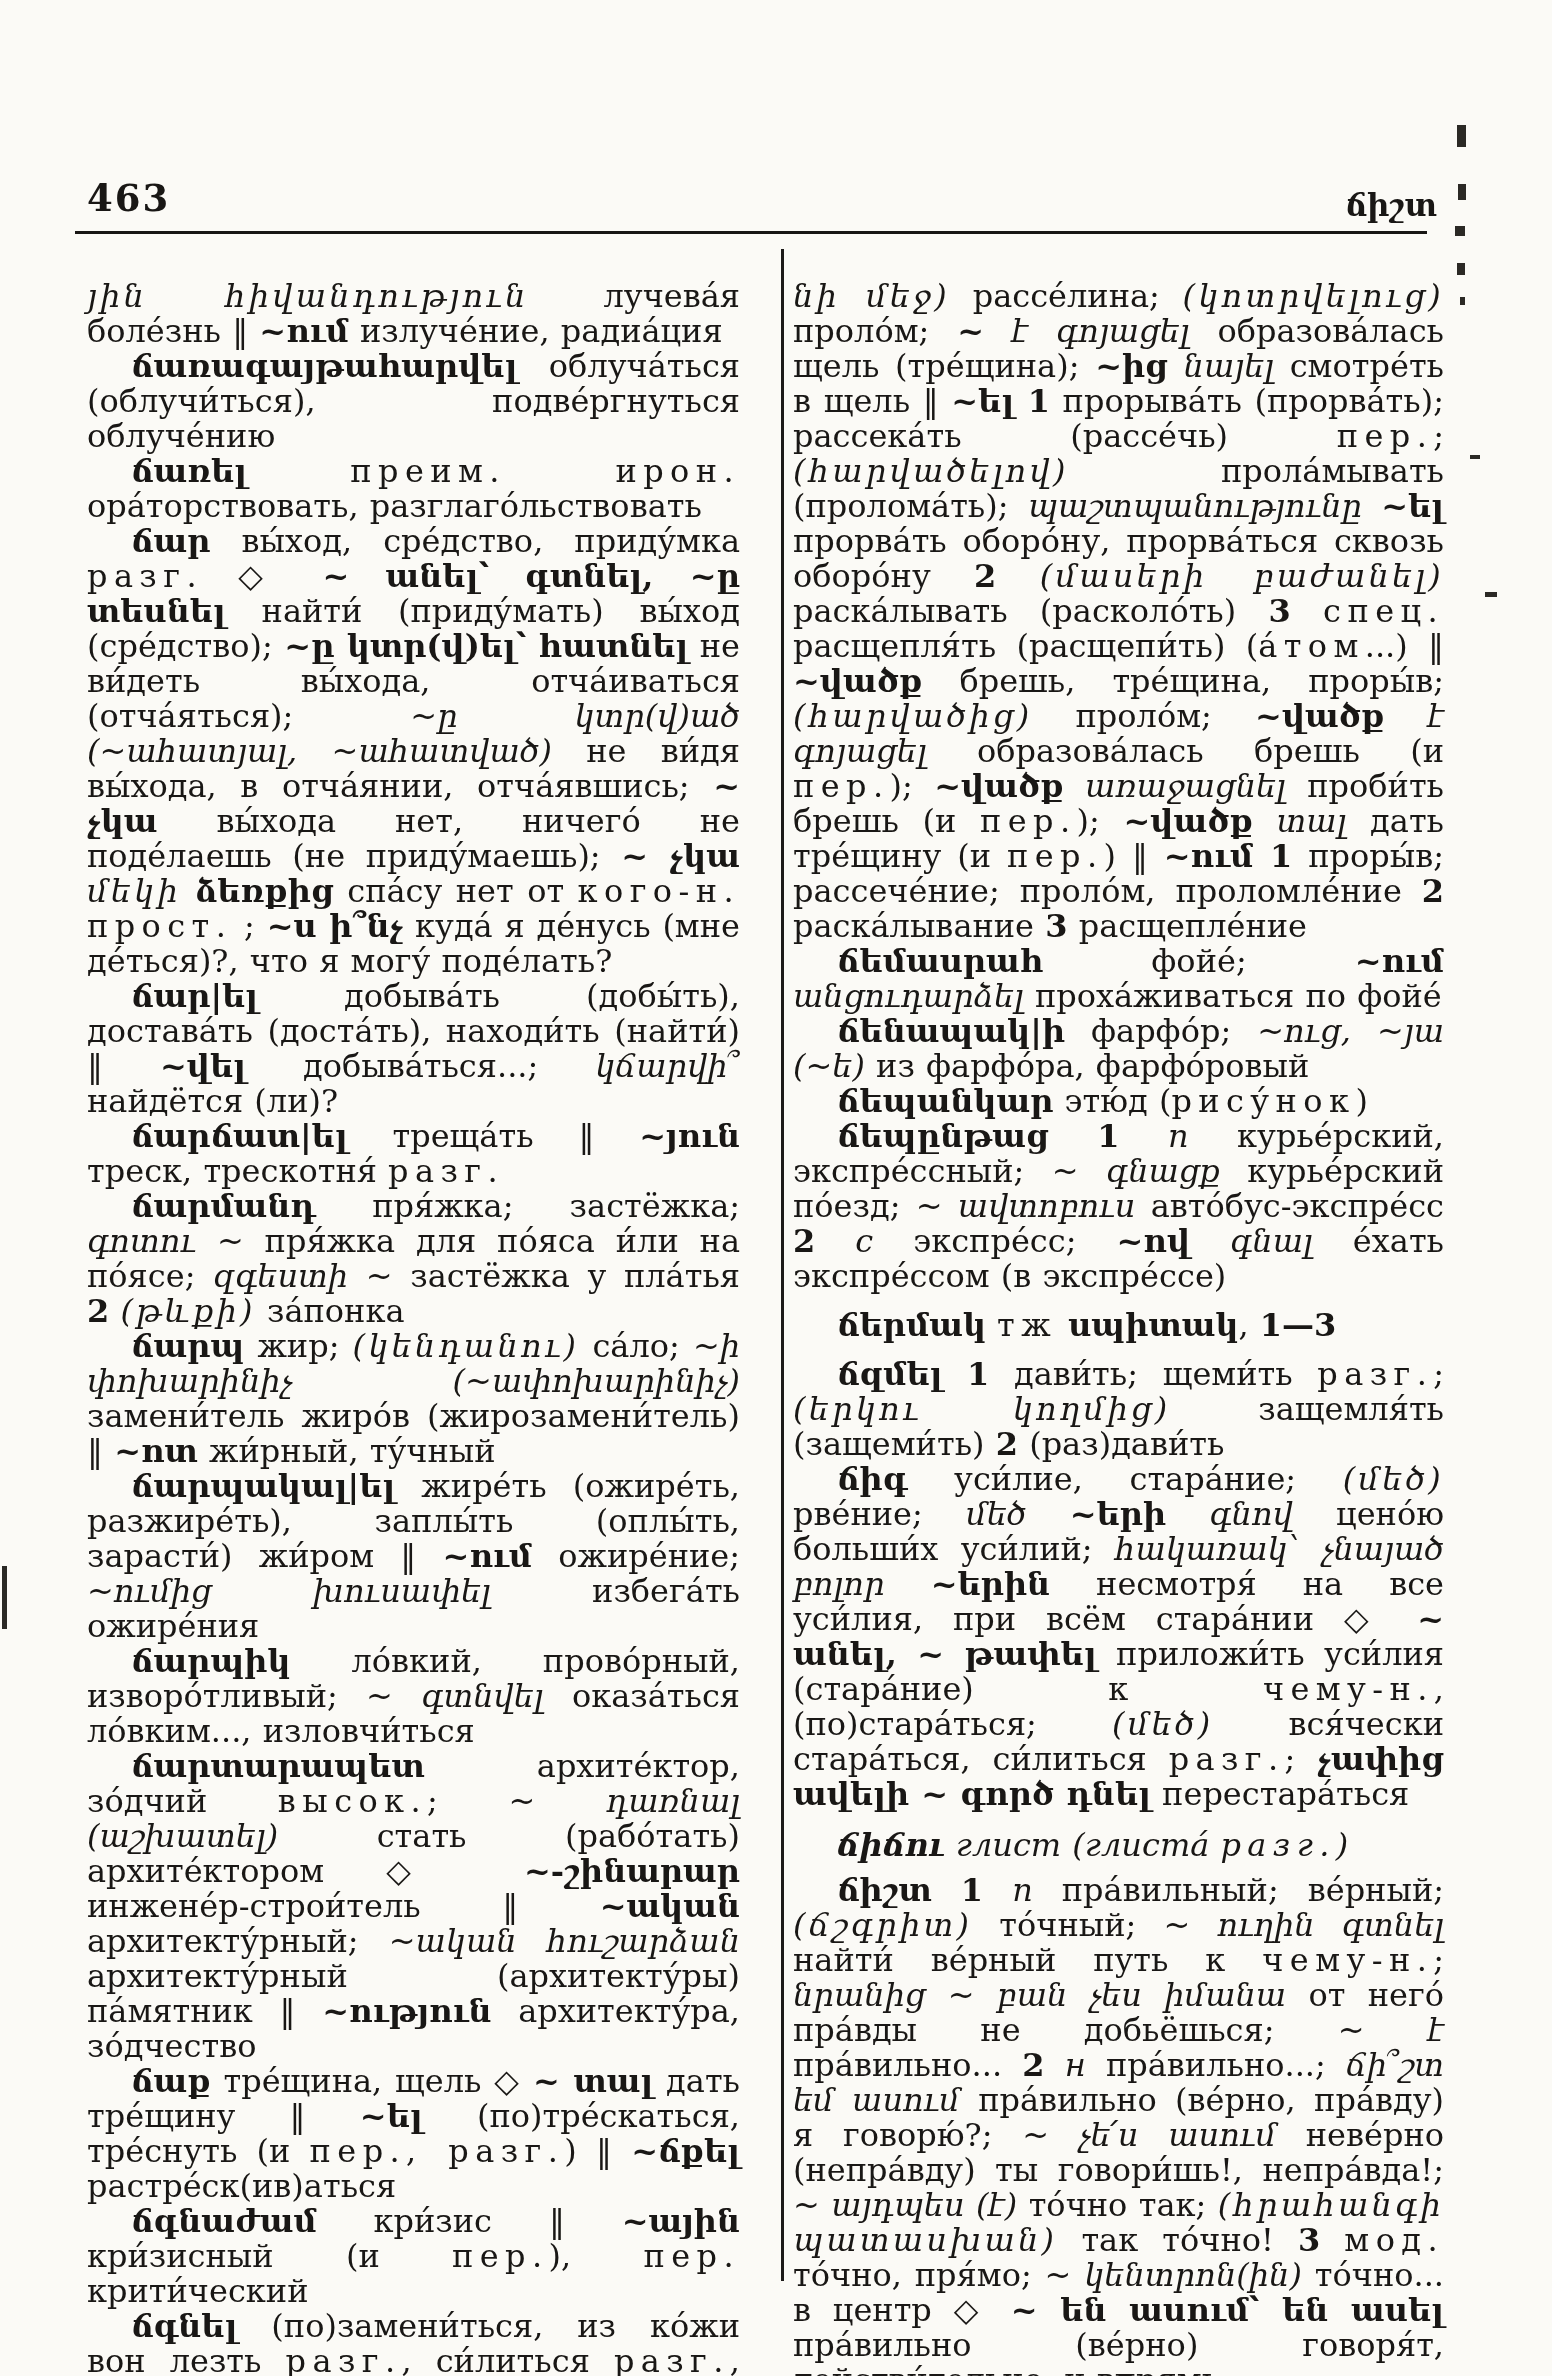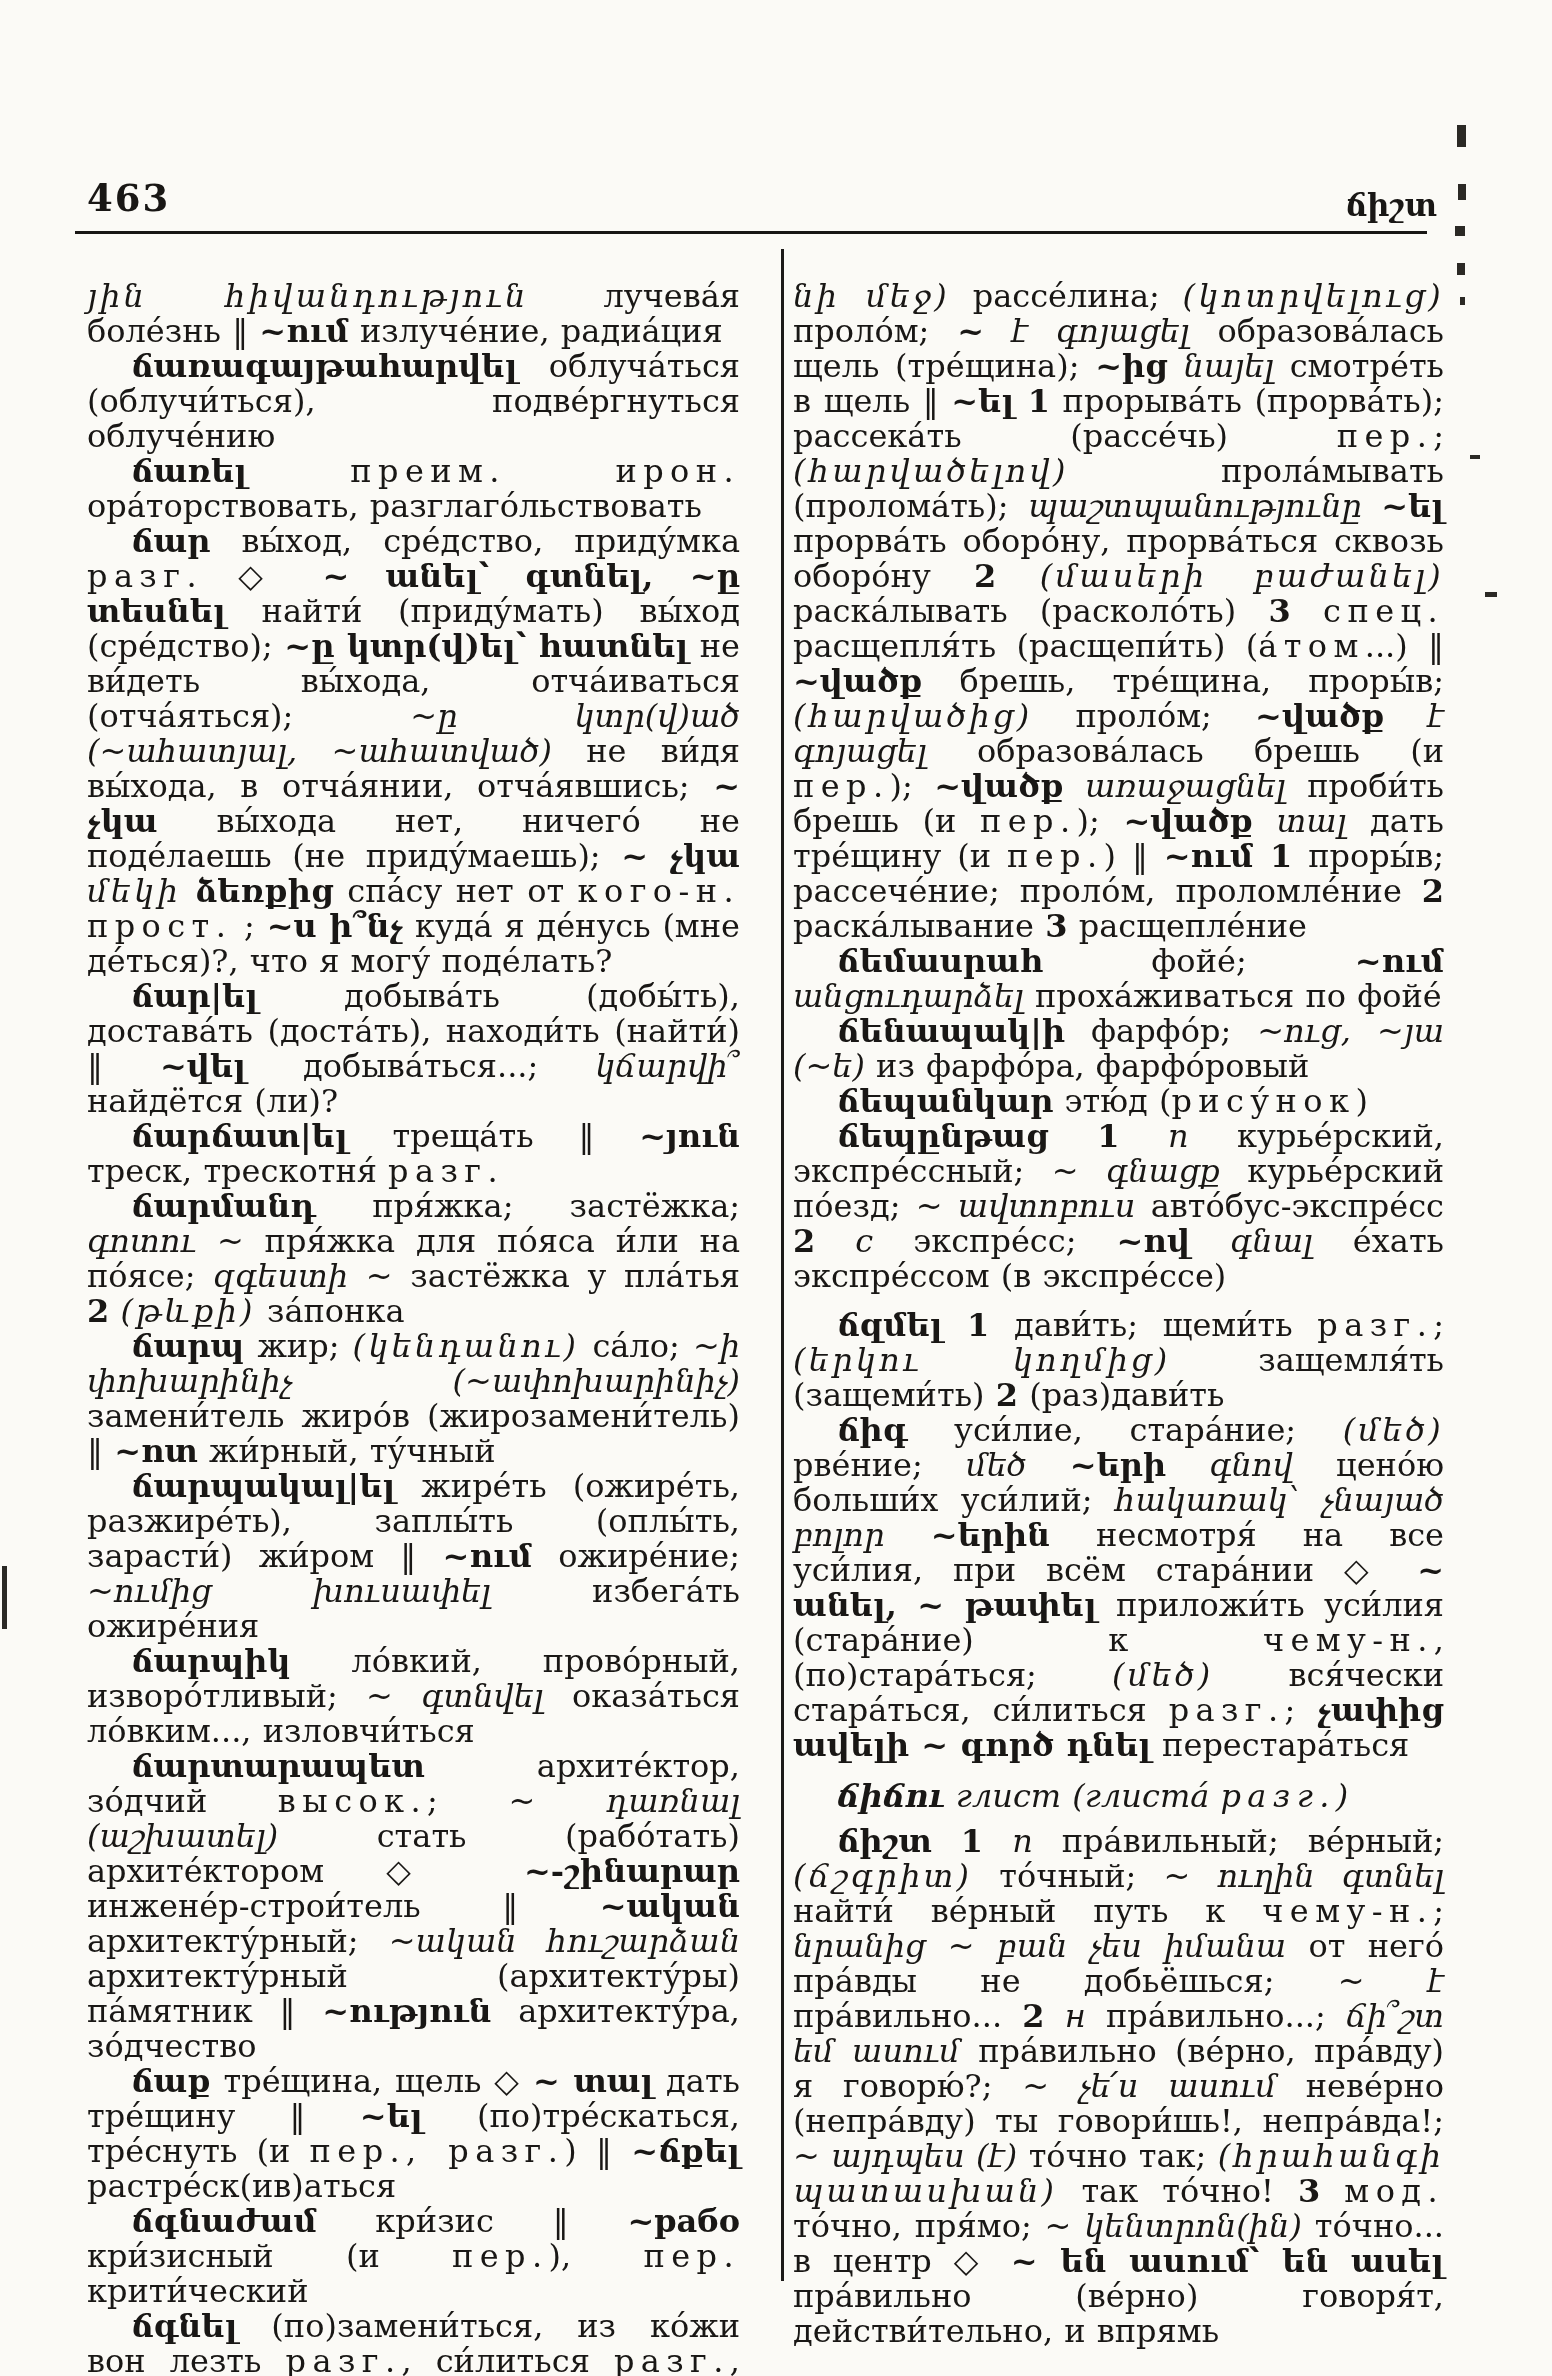--- a/index.html
+++ b/index.html
@@ -61,30 +61,31 @@
     <p class="entry"><span class="hw">ճառել</span><span class="txt"> </span><span class="spc">преим. ирон.</span><span class="txt"> ора́торствовать, разглаго́льствовать</span></p>
     <p class="entry"><span class="hw">ճար</span><span class="txt"> вы́ход, сре́дство, приду́мка </span><span class="spc">разг.</span><span class="txt"> ◇ </span><span class="hw">~ անել՝ գտնել, ~ը տեսնել</span><span class="txt"> найти́ (приду́мать) вы́ход (сре́дство); </span><span class="hw">~ը կտր(վ)ել՝ հատնել</span><span class="txt"> не ви́деть вы́хода, отча́иваться (отча́яться); </span><span class="arm">~ը կտր(վ)ած (~ահատյալ, ~ահատված)</span><span class="txt"> не ви́дя вы́хода, в отча́янии, отча́явшись; </span><span class="hw">~ չկա</span><span class="txt"> вы́хода нет, ничего́ не поде́лаешь (не приду́маешь); </span><span class="hw">~ չկա </span><span class="is">մեկի</span><span class="hw"> ձեռքից</span><span class="txt"> спа́су нет от </span><span class="spc">кого-н. прост.</span><span class="txt"> ; </span><span class="hw">~ս ի՞նչ</span><span class="txt"> куда́ я де́нусь (мне де́ться)?, что я могу́ поде́лать?</span></p>
     <p class="entry"><span class="hw">ճար|ել</span><span class="txt"> добыва́ть (добы́ть), достава́ть (доста́ть), находи́ть (найти́) ‖ </span><span class="hw">~վել</span><span class="txt"> добыва́ться...; </span><span class="arm">կճարվի՞</span><span class="txt"> найдётся (ли)?</span></p>
     <p class="entry"><span class="hw">ճարճատ|ել</span><span class="txt"> треща́ть ‖ </span><span class="hw">~յուն</span><span class="txt"> треск, трескотня́ </span><span class="spc">разг.</span></p>
     <p class="entry"><span class="hw">ճարմանդ</span><span class="txt"> пря́жка; застёжка; </span><span class="arm">գոտու</span><span class="txt"> ~ пря́жка для по́яса и́ли на по́ясе; </span><span class="arm">զգեստի</span><span class="txt"> ~ застёжка у пла́тья </span><span class="hw">2</span><span class="txt"> </span><span class="is">(թևքի)</span><span class="txt"> за́понка</span></p>
     <p class="entry"><span class="hw">ճարպ</span><span class="txt"> жир; </span><span class="is">(կենդանու)</span><span class="txt"> са́ло; </span><span class="arm">~ի փոխարինիչ (~ափոխարինիչ)</span><span class="txt"> замени́тель жиро́в (жирозамени́тель) ‖ </span><span class="hw">~ոտ</span><span class="txt"> жи́рный, ту́чный</span></p>
     <p class="entry"><span class="hw">ճարպակալ|ել</span><span class="txt"> жире́ть (ожире́ть, разжире́ть), заплы́ть (оплы́ть, зарасти́) жи́ром ‖ </span><span class="hw">~ում</span><span class="txt"> ожире́ние; </span><span class="arm">~ումից խուսափել</span><span class="txt"> избега́ть ожире́ния</span></p>
     <p class="entry"><span class="hw">ճարպիկ</span><span class="txt"> ло́вкий, прово́рный, изворо́тливый; ~ </span><span class="arm">գտնվել</span><span class="txt"> оказа́ться ло́вким..., изловчи́ться</span></p>
     <p class="entry"><span class="hw">ճարտարապետ</span><span class="txt"> архите́ктор, зо́дчий </span><span class="spc">высок.</span><span class="txt">; ~ </span><span class="arm">դառնալ (աշխատել)</span><span class="txt"> стать (рабо́тать) архите́ктором ◇ </span><span class="hw">~-շինարար</span><span class="txt"> инжене́р-строи́тель ‖ </span><span class="hw">~ական</span><span class="txt"> архитекту́рный; </span><span class="arm">~ական հուշարձան</span><span class="txt"> архитекту́рный (архитекту́ры) па́мятник ‖ </span><span class="hw">~ություն</span><span class="txt"> архитекту́ра, зо́дчество</span></p>
     <p class="entry"><span class="hw">ճաք</span><span class="txt"> тре́щина, щель ◇ </span><span class="hw">~ տալ</span><span class="txt"> дать тре́щину ‖ </span><span class="hw">~ել</span><span class="txt"> (по)тре́скаться, тре́снуть (и </span><span class="spc">пер., разг.</span><span class="txt">) ‖ </span><span class="hw">~ճքել</span><span class="txt"> растре́ск(ив)аться</span></p>
-    <p class="entry"><span class="hw">ճգնաժամ</span><span class="txt"> кри́зис ‖ </span><span class="hw">~рабо</span><span class="txt"> кри́зисный (и </span><span class="spc">пер.</span><span class="txt">), </span><span class="spc">пер.</span><span class="txt"> крити́ческий</span></p>
+    <p class="entry"><span class="hw">ճգնաժամ</span><span class="txt"> кри́зис ‖ </span><span class="hw">~ային</span><span class="txt"> кри́зисный (и </span><span class="spc">пер.</span><span class="txt">), </span><span class="spc">пер.</span><span class="txt"> крити́ческий</span></p>
     <p class="entry"><span class="hw">ճգնել</span><span class="txt"> (по)замени́ться, из ко́жи вон лезть </span><span class="spc">разг.</span><span class="txt">, си́литься </span><span class="spc">разг.</span><span class="txt">, ту́житься </span><span class="spc">прост.</span><span class="txt">; </span><span class="arm">զուր</span><span class="txt"> ~ зря стара́ться</span></p>
     <p class="entry"><span class="hw">ճեղք</span><span class="txt"> щель, тре́щина; </span><span class="is">(խոր, գետ-</span></p>
   </div>
 <div class="col col-right" id="col-right">
     <p class="entry noind"><span class="is">նի մեջ)</span><span class="txt"> рассе́лина; </span><span class="is">(կոտրվելուց)</span><span class="txt"> проло́м; </span><span class="hw">~</span><span class="txt"> </span><span class="arm">է գոյացել</span><span class="txt"> образова́лась щель (тре́щина); </span><span class="hw">~ից</span><span class="txt"> </span><span class="arm">նայել</span><span class="txt"> смотре́ть в щель ‖ </span><span class="hw">~ել 1</span><span class="txt"> прорыва́ть (прорва́ть); рассека́ть (рассе́чь) </span><span class="spc">пер.</span><span class="txt">; </span><span class="is">(հարվածելով)</span><span class="txt"> прола́мывать (пролома́ть); </span><span class="arm">պաշտպանությունը</span><span class="txt"> </span><span class="hw">~ել</span><span class="txt"> прорва́ть оборо́ну, прорва́ться сквозь оборо́ну </span><span class="hw">2</span><span class="txt"> </span><span class="is">(մասերի բաժանել)</span><span class="txt"> раска́лывать (расколо́ть) </span><span class="hw">3</span><span class="txt"> </span><span class="spc">спец.</span><span class="txt"> расщепля́ть (расщепи́ть) (</span><span class="spc">а́том</span><span class="txt">...) ‖ </span><span class="hw">~վածք</span><span class="txt"> брешь, тре́щина, проры́в; </span><span class="is">(հարվածից)</span><span class="txt"> проло́м; </span><span class="hw">~վածք</span><span class="txt"> </span><span class="arm">է գոյացել</span><span class="txt"> образова́лась брешь (и </span><span class="spc">пер.</span><span class="txt">); </span><span class="hw">~վածք</span><span class="txt"> </span><span class="arm">առաջացնել</span><span class="txt"> проби́ть брешь (и </span><span class="spc">пер.</span><span class="txt">); </span><span class="hw">~վածք</span><span class="txt"> </span><span class="arm">տալ</span><span class="txt"> дать тре́щину (и </span><span class="spc">пер.</span><span class="txt">) ‖ </span><span class="hw">~ում 1</span><span class="txt"> проры́в; рассече́ние; проло́м, проломле́ние </span><span class="hw">2</span><span class="txt"> раска́лывание </span><span class="hw">3</span><span class="txt"> расщепле́ние</span></p>
     <p class="entry"><span class="hw">ճեմասրահ</span><span class="txt"> фойе́; </span><span class="hw">~ում</span><span class="txt"> </span><span class="arm">անցուդարձել</span><span class="txt"> проха́живаться по фойе́</span></p>
     <p class="entry"><span class="hw">ճենապակ|ի</span><span class="txt"> фарфо́р; </span><span class="arm">~ուց, ~յա (~ե)</span><span class="txt"> из фарфо́ра, фарфо́ровый</span></p>
     <p class="entry"><span class="hw">ճեպանկար</span><span class="txt"> этю́д (</span><span class="spc">рису́нок</span><span class="txt">)</span></p>
     <p class="entry"><span class="hw">ճեպընթաց</span><span class="txt"> </span><span class="hw">1</span><span class="txt"> </span><span class="arm">п</span><span class="txt"> курье́рский, экспре́ссный; ~ </span><span class="arm">գնացք</span><span class="txt"> курье́рский по́езд; ~ </span><span class="arm">ավտոբուս</span><span class="txt"> авто́бус-экспре́сс </span><span class="hw">2</span><span class="txt"> </span><span class="arm">с</span><span class="txt"> экспре́сс; </span><span class="hw">~ով</span><span class="txt"> </span><span class="arm">գնալ</span><span class="txt"> е́хать экспре́ссом (в экспре́ссе)</span></p>
+    <p class="entry" style="margin-top: 14px;"><span class="hw">ճերմակ</span><span class="txt"> </span><span class="spc">тж</span><span class="txt"> </span><span class="hw">սպիտակ</span><span class="txt">, </span><span class="hw">1—3</span></p>
     <p class="entry" style="margin-top: 14px;"><span class="hw">ճզմել</span><span class="txt"> </span><span class="hw">1</span><span class="txt"> дави́ть; щеми́ть </span><span class="spc">разг.</span><span class="txt">; </span><span class="is">(երկու կողմից)</span><span class="txt"> защемля́ть (защеми́ть) </span><span class="hw">2</span><span class="txt"> (раз)дави́ть</span></p>
     <p class="entry"><span class="hw">ճիգ</span><span class="txt"> уси́лие, стара́ние; </span><span class="is">(մեծ)</span><span class="txt"> рве́ние; </span><span class="arm">մեծ</span><span class="txt"> </span><span class="hw">~երի</span><span class="txt"> </span><span class="arm">գնով</span><span class="txt"> цено́ю больши́х уси́лий; </span><span class="arm">հակառակ՝ չնայած բոլոր</span><span class="txt"> </span><span class="hw">~երին</span><span class="txt"> несмотря́ на все уси́лия, при всём стара́нии ◇ </span><span class="hw">~ անել, ~ թափել</span><span class="txt"> приложи́ть уси́лия (стара́ние) к </span><span class="spc">чему-н.</span><span class="txt">, (по)стара́ться; </span><span class="is">(մեծ)</span><span class="txt"> вся́чески стара́ться, си́литься </span><span class="spc">разг.</span><span class="txt">; </span><span class="hw">չափից ավելի ~ գործ դնել</span><span class="txt"> перестара́ться</span></p>
     <p class="entry" style="margin-top: 16px; font-style: italic;"><span class="hw">ճիճու</span><span class="txt"> глист (глиста́ </span><span class="spc">разг.</span><span class="txt">)</span></p>
     <p class="entry" style="margin-top: 10px;"><span class="hw">ճիշտ</span><span class="txt"> </span><span class="hw">1</span><span class="txt"> </span><span class="arm">п</span><span class="txt"> пра́вильный; ве́рный; </span><span class="is">(ճշգրիտ)</span><span class="txt"> то́чный; ~ </span><span class="arm">ուղին գտնել</span><span class="txt"> найти́ ве́рный путь к </span><span class="spc">чему-н.</span><span class="txt">; </span><span class="arm">նրանից</span><span class="txt"> ~ </span><span class="arm">բան չես իմանա</span><span class="txt"> от него́ пра́вды не добьёшься; ~ </span><span class="arm">է</span><span class="txt"> пра́вильно... </span><span class="hw">2</span><span class="txt"> </span><span class="arm">н</span><span class="txt"> пра́вильно...; </span><span class="arm">ճի՞շտ եմ ասում</span><span class="txt"> пра́вильно (ве́рно, пра́вду) я говорю́?; ~ </span><span class="arm">չե՛ս ասում</span><span class="txt"> неве́рно (непра́вду) ты говори́шь!, непра́вда!; ~ </span><span class="arm">այդպես (է)</span><span class="txt"> то́чно так; </span><span class="is">(հրահանգի պատասխան)</span><span class="txt"> так то́чно! </span><span class="hw">3</span><span class="txt"> </span><span class="spc">мод.</span><span class="txt"> то́чно, пря́мо; ~ </span><span class="arm">կենտրոն(ին)</span><span class="txt"> то́чно... в центр ◇ </span><span class="hw">~ են ասում՝ են ասել</span><span class="txt"> пра́вильно (ве́рно) говоря́т, действи́тельно, и впрямь</span></p>
   </div>
 
 <div class="artifact a1"></div>
 <div class="artifact a2"></div>
 <div class="artifact a3"></div>
 <div class="artifact a4"></div>

